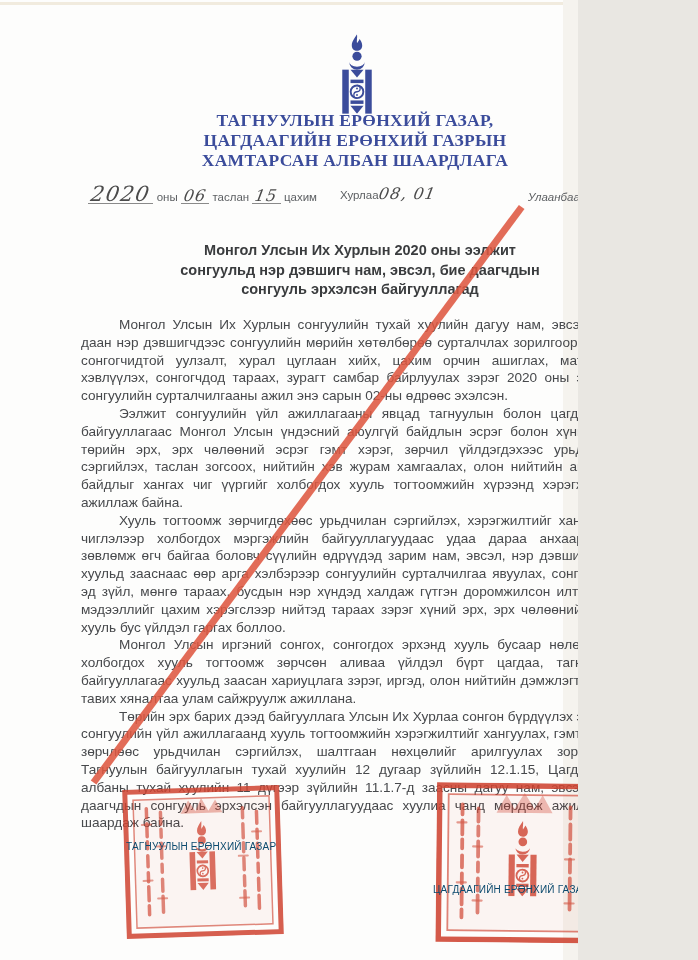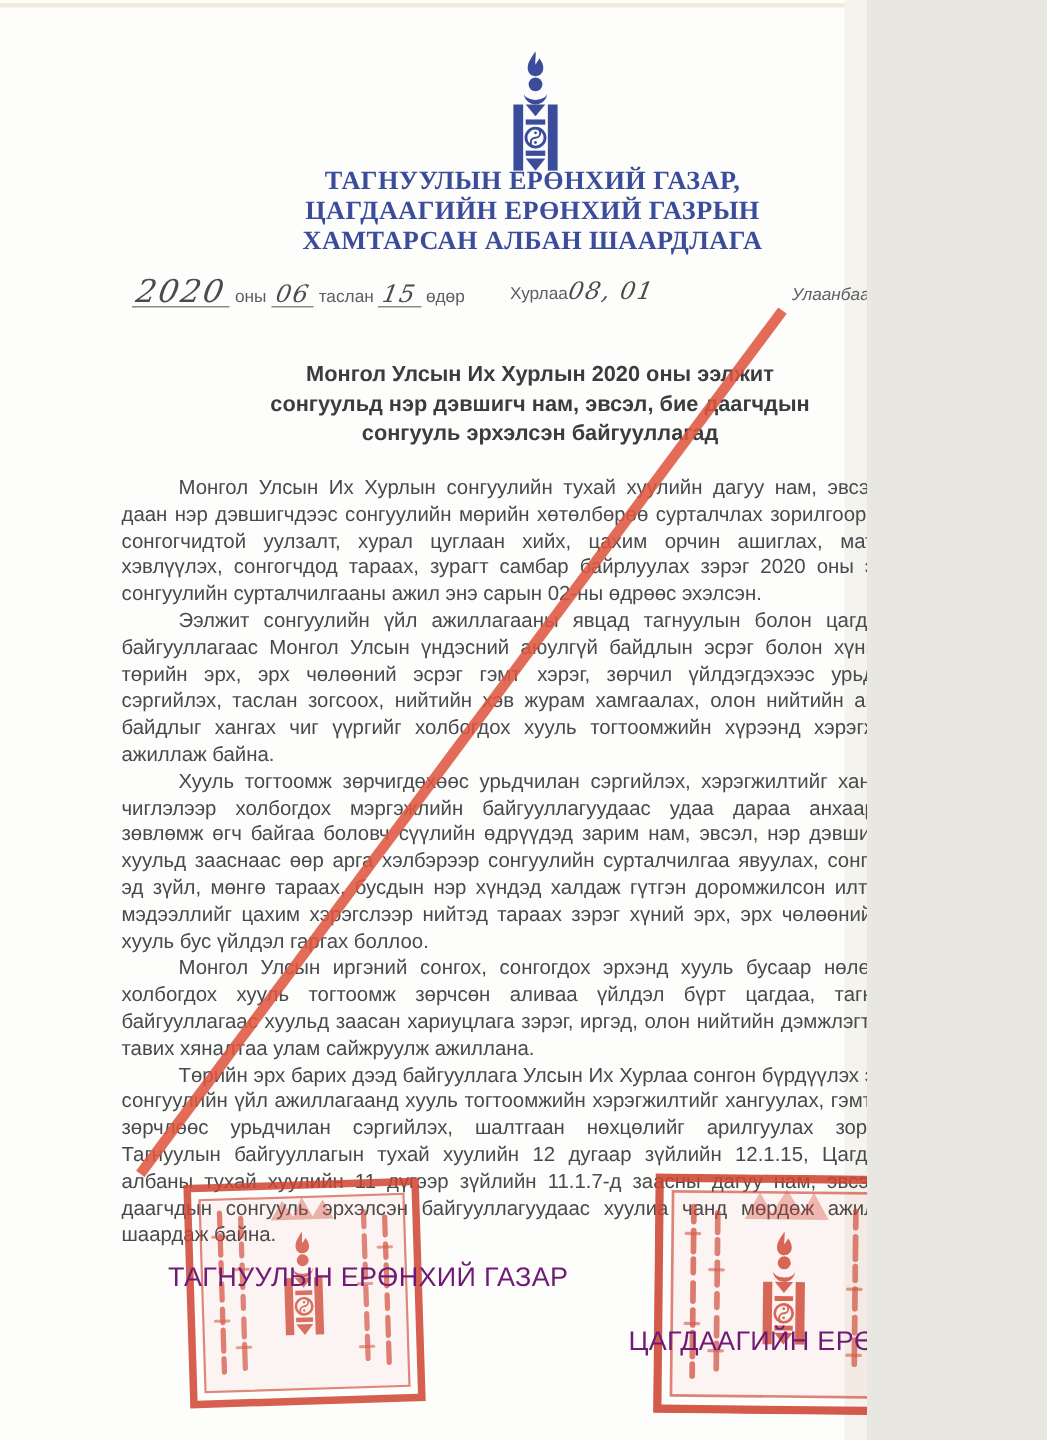--- a/index.html
+++ b/index.html
@@ -46,21 +46,21 @@
   .body-text{
     position:absolute;top:316px;left:81px;width:540px;
     font-size:13.6px;line-height:17.8px;color:#47494c;text-align:justify;
   }
   .body-text p{margin:0;text-indent:38px;}
 
   
   .stamp{position:absolute;color:#cf4431;z-index:2;}
   .stamp-left{left:124px;top:787px;width:158px;height:150px;transform:rotate(-1.8deg);}
   .stamp-right{left:436px;top:783px;width:176px;height:160px;transform:rotate(.6deg);}
-  .stamp-label{position:absolute;font-size:18px;color:#701a75;letter-spacing:.2px;z-index:3;white-space:nowrap;}
+  .stamp-label{position:absolute;font-size:10px;color:#0c4a6e;letter-spacing:.2px;z-index:3;white-space:nowrap;margin-left:14px;}
   .stamp-label-left{left:112px;top:841px;}
   .stamp-label-right{left:419px;top:884px;}
 
   
   .strike{position:absolute;inset:0;z-index:9;pointer-events:none;}
 </style>
 </head>
 <body>
 
 <svg width="0" height="0" style="position:absolute" aria-hidden="true">
@@ -100,21 +100,21 @@
     <div>ХАМТАРСАН АЛБАН ШААРДЛАГА</div>
   </div>
 
   <div class="dateline">
     <div class="date-group">
       <span class="blank"><span class="hw hw-lg">2020</span></span>
       <span>оны</span>
       <span class="blank"><span class="hw hw-md">06</span></span>
       <span>таслан</span>
       <span class="blank"><span class="hw hw-md">15</span></span>
-      <span>өдөр</span>
+      <span>цахим</span>
     </div>
     <div class="num-group">
       <span>Хурлаа</span><span class="hw hw-md">08, 01</span>
     </div>
     <div class="city">Улаанбаатар хот</div>
   </div>
 
   <div class="doc-title">
     <div>Монгол Улсын Их Хурлын 2020 оны ээлжит</div>
     <div>сонгуульд нэр дэвшигч нам, эвсэл, бие даагчдын</div>

